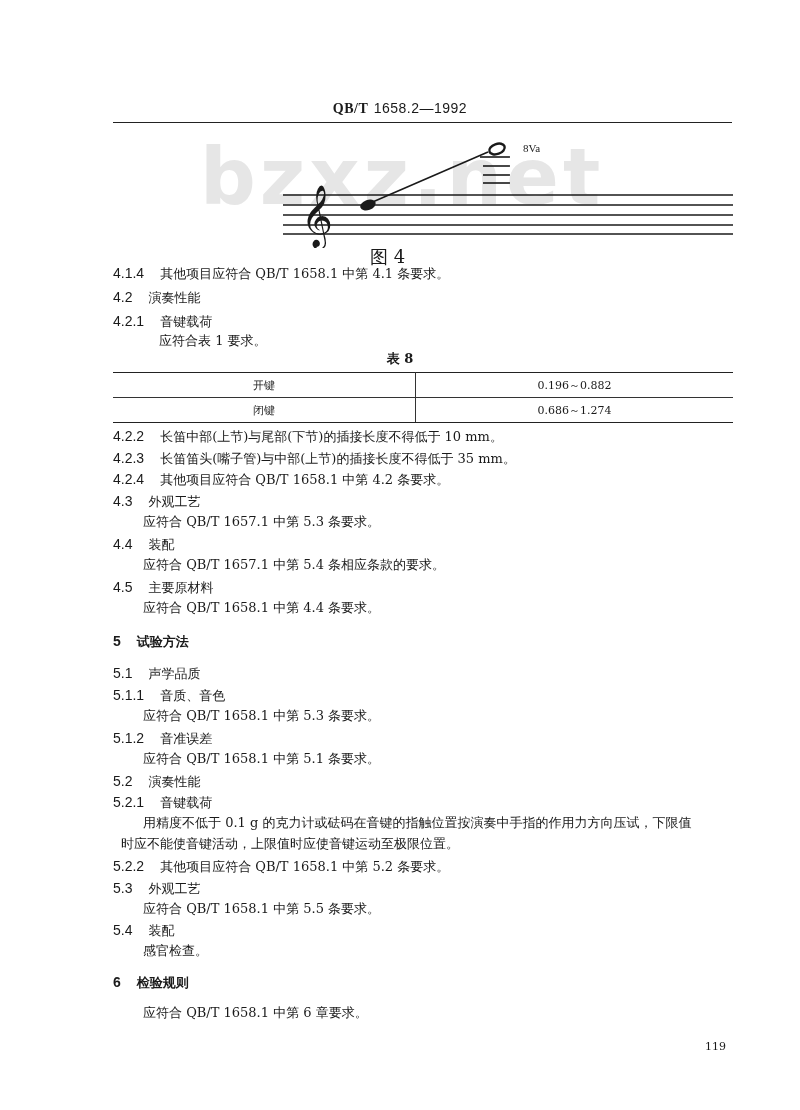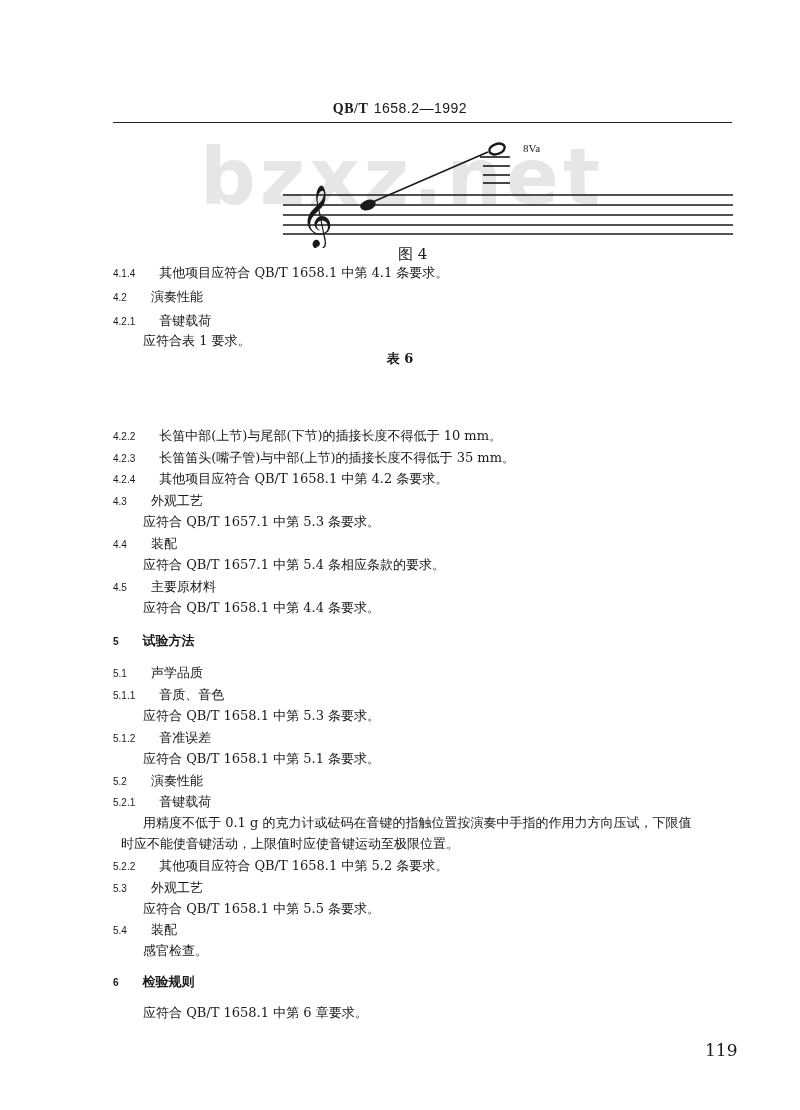--- a/index.html
+++ b/index.html
@@ -8,32 +8,32 @@
   .page { position: absolute; left: 0; top: 0; width: 800px; height: 806px; }
   .header { position: absolute; left: 0; right: 0; top: 100px; text-align: center;
             font-size: 14px; font-weight: bold; letter-spacing: 0.5px; }
   .header .std { font-family: "Liberation Serif", serif; }
   .header .num { font-family: "Liberation Sans", sans-serif; font-weight: normal; }
   .header-rule { position: absolute; left: 113px; right: 68px; top: 122px; height: 0;
                  border-top: 1.6px solid #222; }
   .watermark { position: absolute; left: 200px; top: 132px; font-family: "DejaVu Sans", sans-serif;
                font-size: 78px; font-weight: bold; color: #e6e6e6; letter-spacing: 4px; }
   .figure { position: absolute; left: 283px; top: 138px; width: 450px; height: 110px; }
-  .fig-caption { position: absolute; left: 370px; top: 245px; font-size: 15px; margin-left: 28px; }
+  .fig-caption { position: absolute; left: 370px; top: 245px; font-size: 18px; }
   .line { position: absolute; left: 113px; font-size: 13px; white-space: nowrap; line-height: 20px; }
   .line.indent { left: 143px; }
-  .num-label { font-family: "Liberation Sans", sans-serif; font-size: 10px; margin-right: 24px; }
+  .num-label { font-family: "Liberation Sans", sans-serif; font-size: 14px; margin-right: 16px; }
   .bold { font-weight: bold; }
   .table-title { position: absolute; left: 0; width: 800px; text-align: center; top: 350px; font-size: 13px; font-weight: bold; }
   table.spec { position: absolute; left: 113px; top: 372px; width: 620px; border-collapse: collapse; font-size: 11px; }
   table.spec td { height: 22px; text-align: center; border-bottom: 1px solid #333; }
   table.spec tr:first-child td { border-top: 1.6px solid #222; }
   table.spec tr:last-child td { border-bottom: 1.6px solid #222; }
   table.spec td.c1 { width: 300px; border-right: 1px solid #333; }
-  .page-number { position: absolute; left: 705px; top: 1040px; font-size: 17px; }
+  .page-number { position: absolute; left: 705px; top: 1040px; font-size: 11px; }
 </style>
 </head>
 <body>
 
 <div class="page">
   <div class="header">
     <span class="std">QB/T</span>
     <span class="num">1658.2—1992</span>
   </div>
   <div class="header-rule"></div>
@@ -59,24 +59,36 @@
       <text x="18" y="96" font-size="54" font-family="DejaVu Sans, sans-serif" fill="#1a1a1a">𝄞</text>
       <text x="240" y="14" font-size="11" font-family="Liberation Serif, serif" fill="#1a1a1a">8Va</text>
     </svg>
   </div>
   <div class="fig-caption">图 4</div>
 
   <div id="sections-a">
       <div class="line" style="top: 263px;"><span class="num-label">4.1.4</span><span>其他项目应符合 QB/T 1658.1 中第 4.1 条要求。</span></div>
       <div class="line" style="top: 287px;"><span class="num-label">4.2</span><span>演奏性能</span></div>
       <div class="line" style="top: 311px;"><span class="num-label">4.2.1</span><span>音键载荷</span></div>
-      <div class="line indent" style="top: 331px;"><span>应符合表 1 要求。</span></div>
+      <div class="line indent" style="top: 331px; margin-left: 16px;"><span>应符合表 1 要求。</span></div>
     </div>
 
-  <div class="table-title">表 6</div>
+  <div class="table-title">表 8</div>
+  <table class="spec">
+    <tbody>
+        <tr>
+      <td class="c1">开键</td>
+      <td>0.196～0.882</td>
+    </tr>
+    <tr>
+      <td class="c1">闭键</td>
+      <td>0.686～1.274</td>
+    </tr>
+  </tbody>
+    </table>
 
   <div id="sections-b">
       <div class="line" style="top: 426px;"><span class="num-label">4.2.2</span><span>长笛中部(上节)与尾部(下节)的插接长度不得低于 10 mm。</span></div>
       <div class="line" style="top: 448px;"><span class="num-label">4.2.3</span><span>长笛笛头(嘴子管)与中部(上节)的插接长度不得低于 35 mm。</span></div>
       <div class="line" style="top: 469px;"><span class="num-label">4.2.4</span><span>其他项目应符合 QB/T 1658.1 中第 4.2 条要求。</span></div>
       <div class="line" style="top: 491px;"><span class="num-label">4.3</span><span>外观工艺</span></div>
       <div class="line indent" style="top: 512px;"><span>应符合 QB/T 1657.1 中第 5.3 条要求。</span></div>
       <div class="line" style="top: 534px;"><span class="num-label">4.4</span><span>装配</span></div>
       <div class="line indent" style="top: 555px;"><span>应符合 QB/T 1657.1 中第 5.4 条相应条款的要求。</span></div>
       <div class="line" style="top: 577px;"><span class="num-label">4.5</span><span>主要原材料</span></div>

